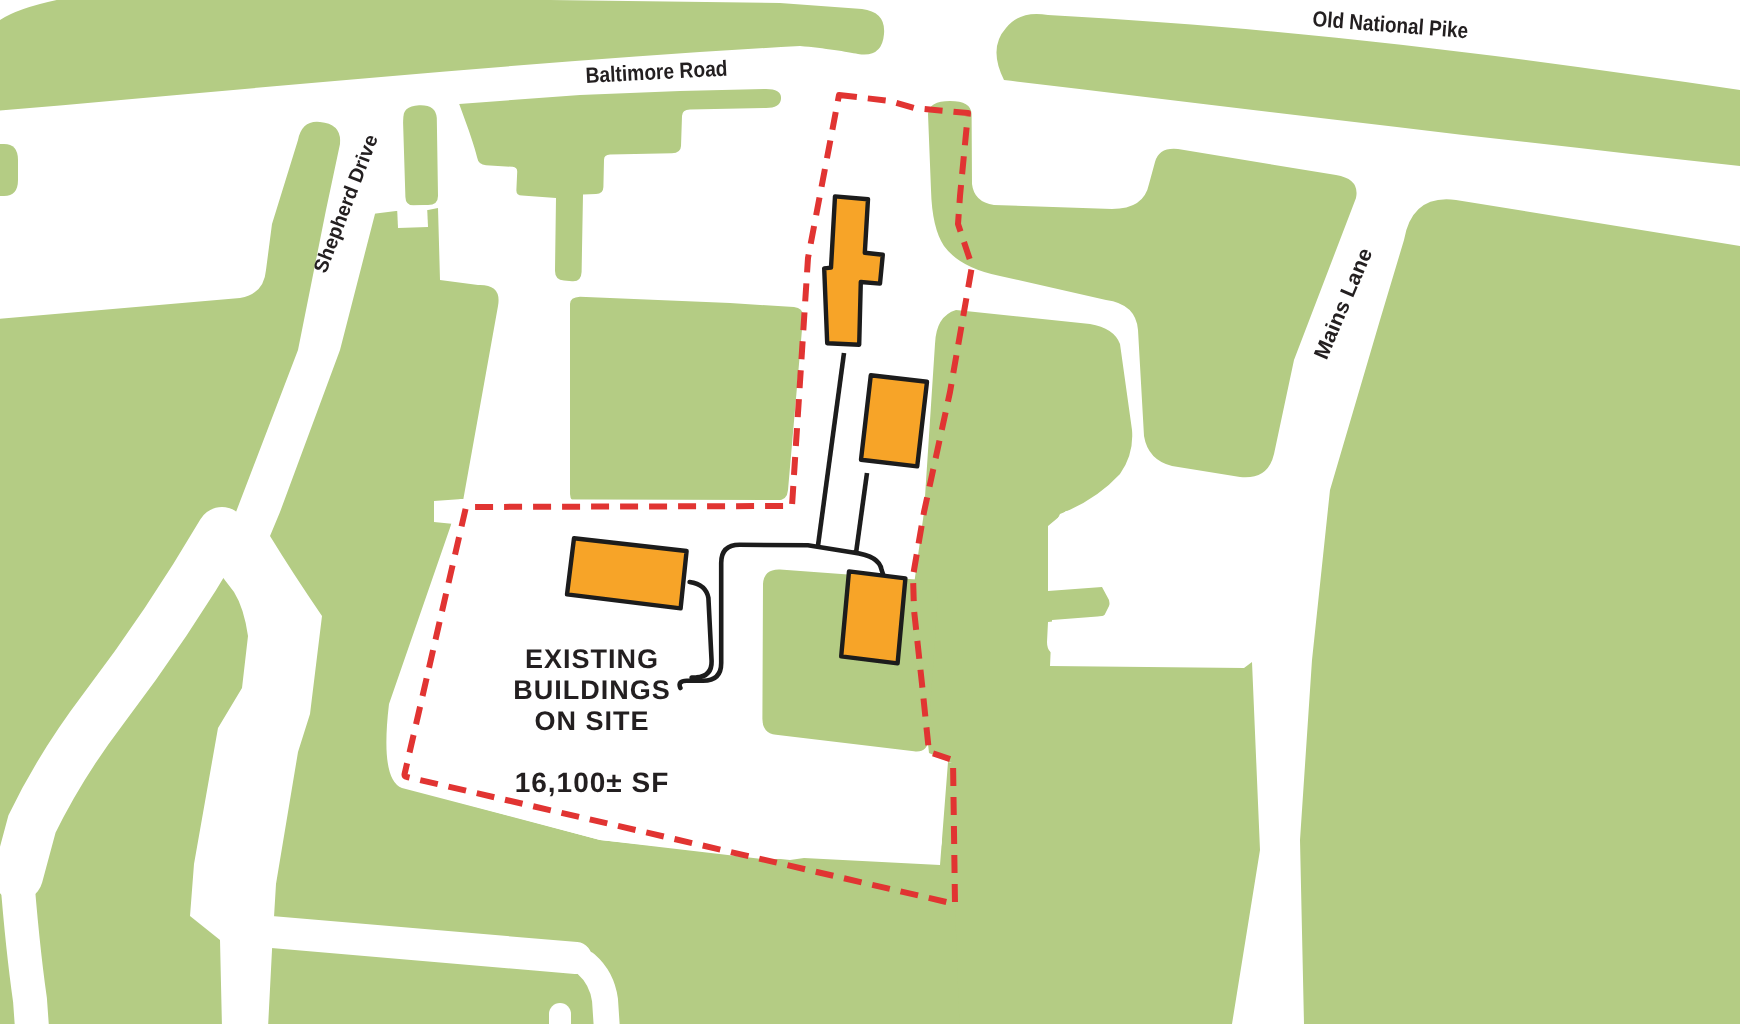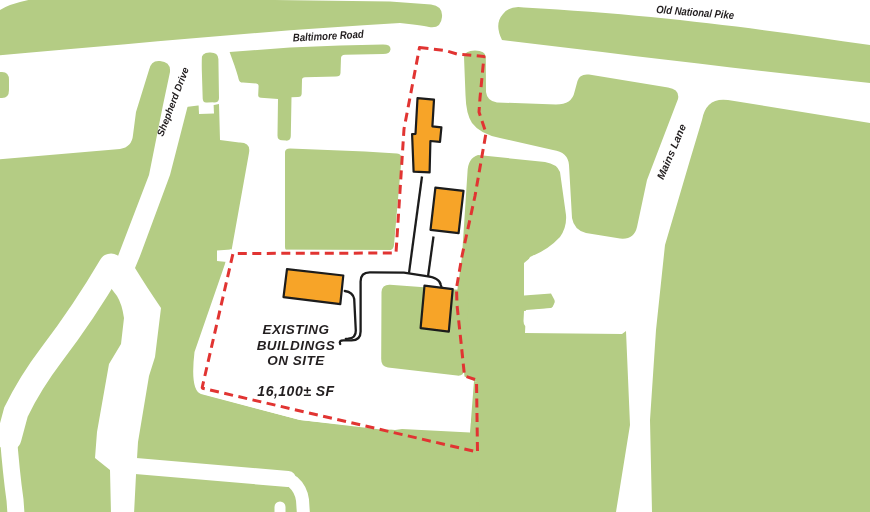--- a/index.html
+++ b/index.html
@@ -1,16 +1,16 @@
 <!DOCTYPE html>
 <html><head>
 <meta charset="utf-8">
 <style>
   html,body{margin:0;padding:0;background:#fff;}
-  .map{position:relative;width:870px;height:512px;overflow:hidden;font-family:"Liberation Sans",sans-serif;font-style:italic;}
+  .map{position:relative;width:870px;height:512px;overflow:hidden;font-family:"Liberation Sans",sans-serif;}
   svg{display:block;}
 </style>
 </head>
 <body>
 
 <div class="map">
 <svg width="870" height="512" viewBox="0 0 870 512" xmlns="http://www.w3.org/2000/svg">
 
   <rect x="0" y="0" width="870" height="512" fill="#ffffff"></rect>
 

